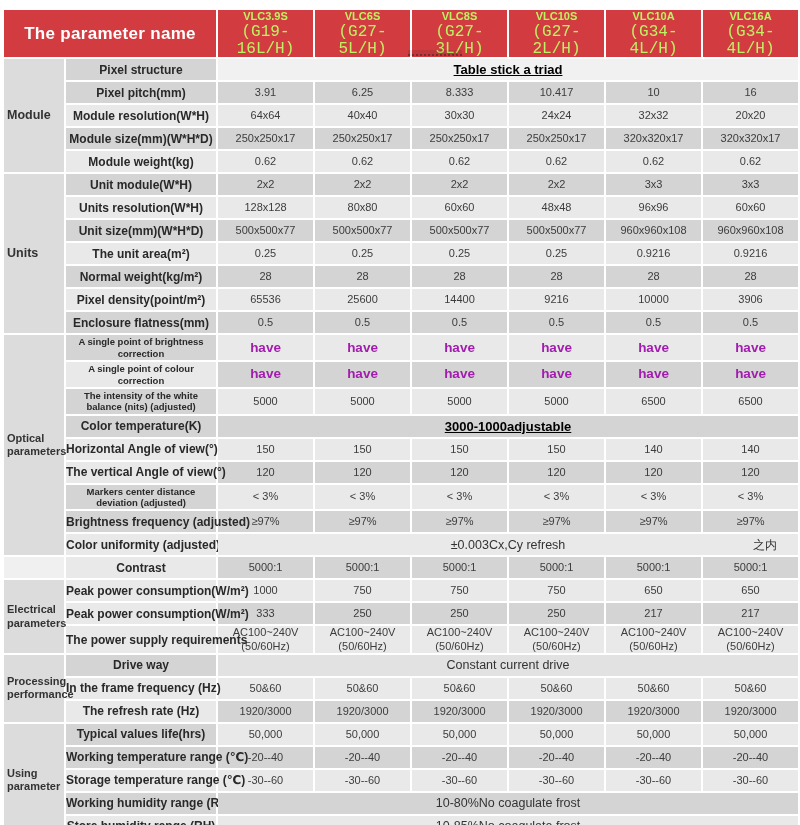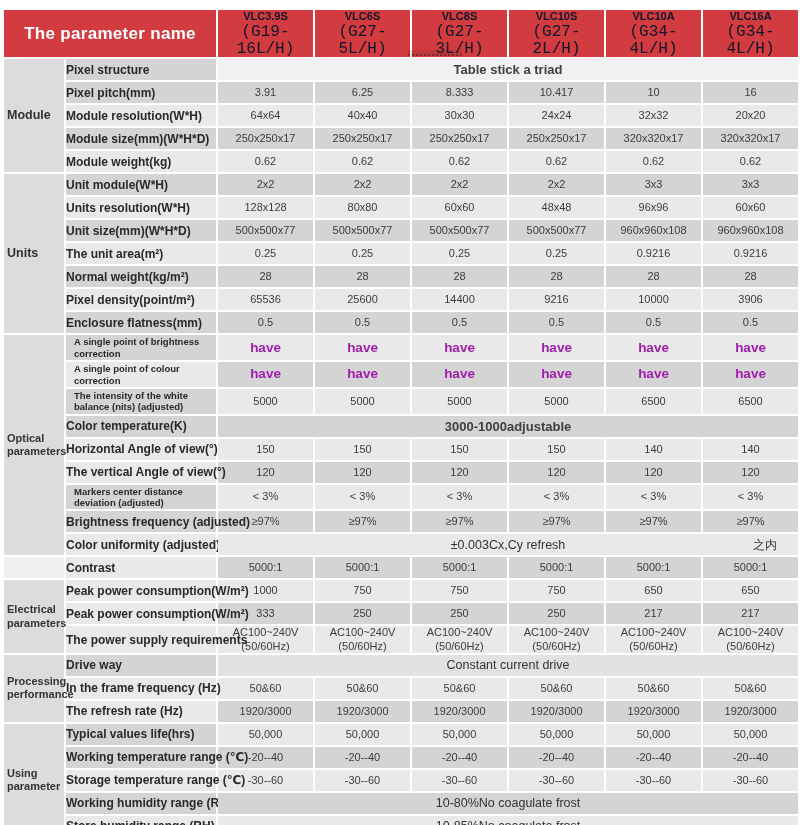--- a/index.html
+++ b/index.html
@@ -14,53 +14,53 @@
     border-collapse:separate;border-spacing:2px;
     table-layout:fixed;width:798px;
   }
   th,td{padding:0;overflow:visible;}
   
   th.param-head{
     background:var(--red);color:#fff;font-size:17px;font-weight:bold;
     height:31px;text-align:center;letter-spacing:.3px;
   }
   th.col-head{
-    background:var(--red);color:#0f172a;height:21px;text-align:center;
+    background:var(--red);color:#bef264;height:21px;text-align:center;
     position:relative;font-weight:normal;
   }
   th.col-head .model{font-size:11px;font-weight:bold;line-height:1.25;}
   th.col-head .sub{font-size:16px;line-height:1.05;font-family:Liberation Mono, monospace;}
   .artifact{
     position:absolute;left:-4px;bottom:1px;width:54px;height:4px;
     border-bottom:2px dotted rgba(70,35,35,.55);
     background:rgba(60,30,30,.12);
   }
   
   td{height:21px;vertical-align:middle;}
   td.group{
     background:var(--grp);font-weight:bold;
     font-size:11px;color:#333;line-height:1.25;padding:0 3px;
   }
   td.group.big{font-size:12.5px;}
   td.group.empty{background:#f0f0f0;}
   td.label{
-    font-weight:bold;font-size:12px;color:#292929;
+    font-weight:bold;font-size:12px;color:#292929;text-align:center;
     white-space:nowrap;
   }
   td.label.small{
     font-size:9.5px;white-space:normal;line-height:1.2;padding:1px 8px;
   }
   td.val{
     font-size:11px;color:#3c3c3c;text-align:center;white-space:pre-line;line-height:1.2;
   }
   td.val.boldv{font-weight:bold;font-size:13.5px;color:#a21caf;}
   td.merged{
     text-align:center;font-size:12.5px;color:#333;position:relative;
   }
-  td.merged.mbold{font-weight:bold;font-size:13px;color:#404040;}
+  td.merged.mbold{font-weight:bold;font-size:13px;color:#000000;text-decoration:underline;}
   .right-note{
     position:absolute;right:21px;top:50%;transform:translateY(-50%);
     font-size:12px;color:#333;
     font-family:Liberation Mono, monospace;
   }
   
   .sd{background:#d4d4d4;}
   .sl{background:#e9e9e9;}
   .sw{background:#f1f1f1;}
   .sm{background:#e2e2e2;}

